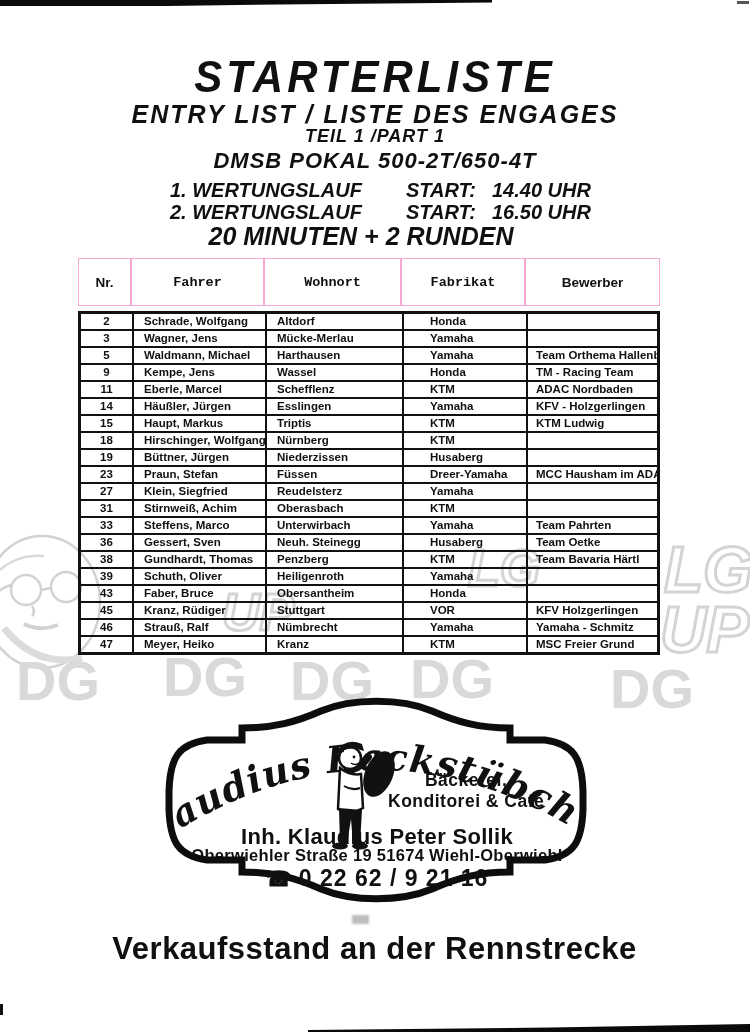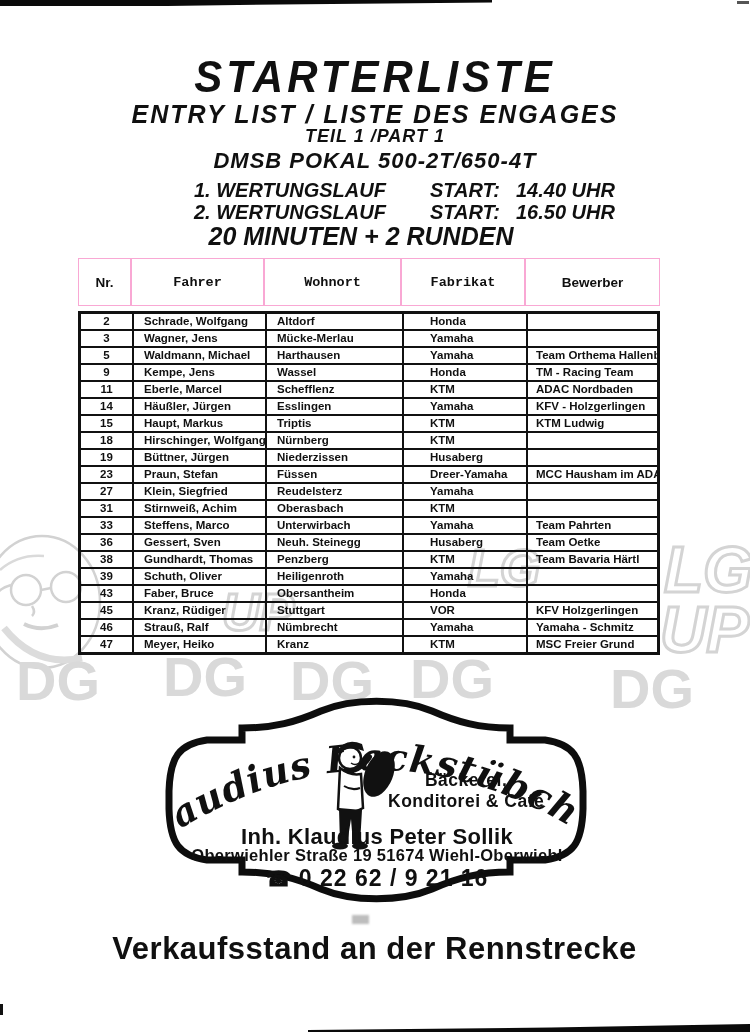--- a/index.html
+++ b/index.html
@@ -22,21 +22,21 @@
   .scan-smudge{position:absolute;left:352px;top:915px;width:17px;height:9px;background:#bdbdbd;filter:blur(1px);z-index:2;}
 
   
   .hdr{position:absolute;left:0;width:100%;text-align:center;font-style:italic;font-weight:bold;white-space:nowrap;}
   .h-title{top:53px;font-size:42px;letter-spacing:4px;transform:scaleY(1.04);}
   .h-sub{top:100px;font-size:25px;letter-spacing:2px;}
   .h-part{top:126px;font-size:18px;letter-spacing:1px;}
   .h-class{top:148px;font-size:22px;letter-spacing:1px;}
   .heats{position:absolute;left:170px;top:179px;font-style:italic;font-weight:bold;font-size:20px;}
   .heat-row{display:flex;line-height:22px;}
-  .heat-label{width:220px;margin-left:24px;}
+  .heat-label{width:220px;}
   .heat-startlabel{width:102px;text-align:center;}
   .heat-time{width:150px;}
   .h-duration{top:222px;font-size:25px;padding-right:28px;box-sizing:border-box;}
 
   
   .tbl{position:absolute;left:78px;top:258px;width:582px;}
   .tbl-head{display:flex;}
   .th{box-sizing:border-box;border:1px solid #f9a8d4;height:48px;display:flex;align-items:center;justify-content:center;
       font-weight:bold;font-size:13.5px;background:transparent;}
   .tbl-body{box-sizing:border-box;margin-top:5px;border:3px solid #111;}

